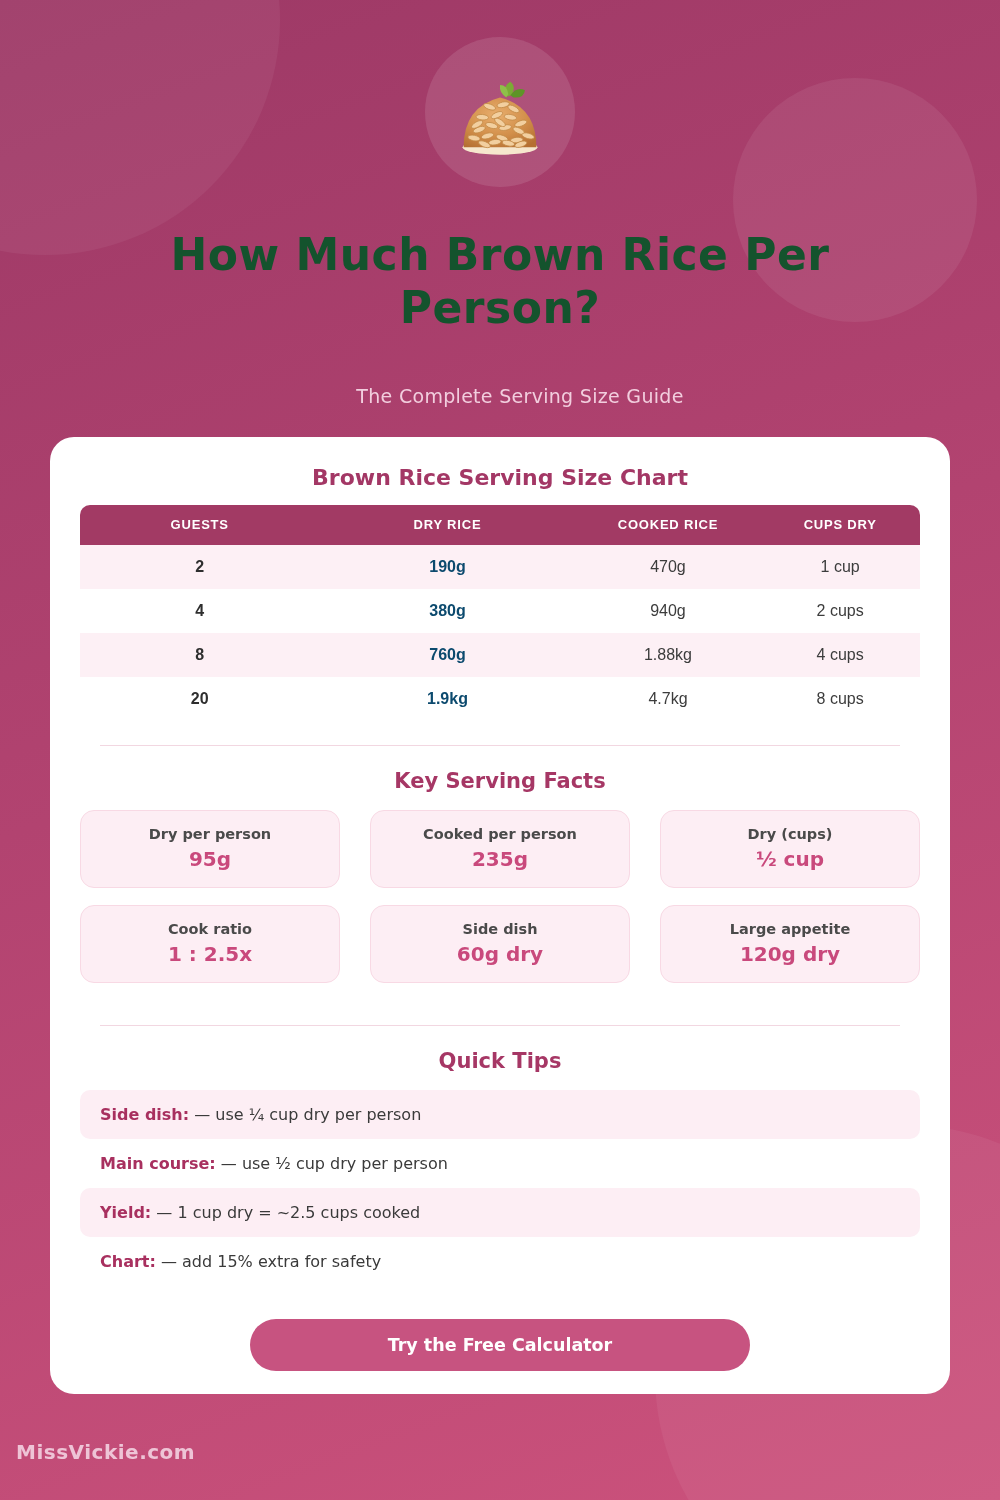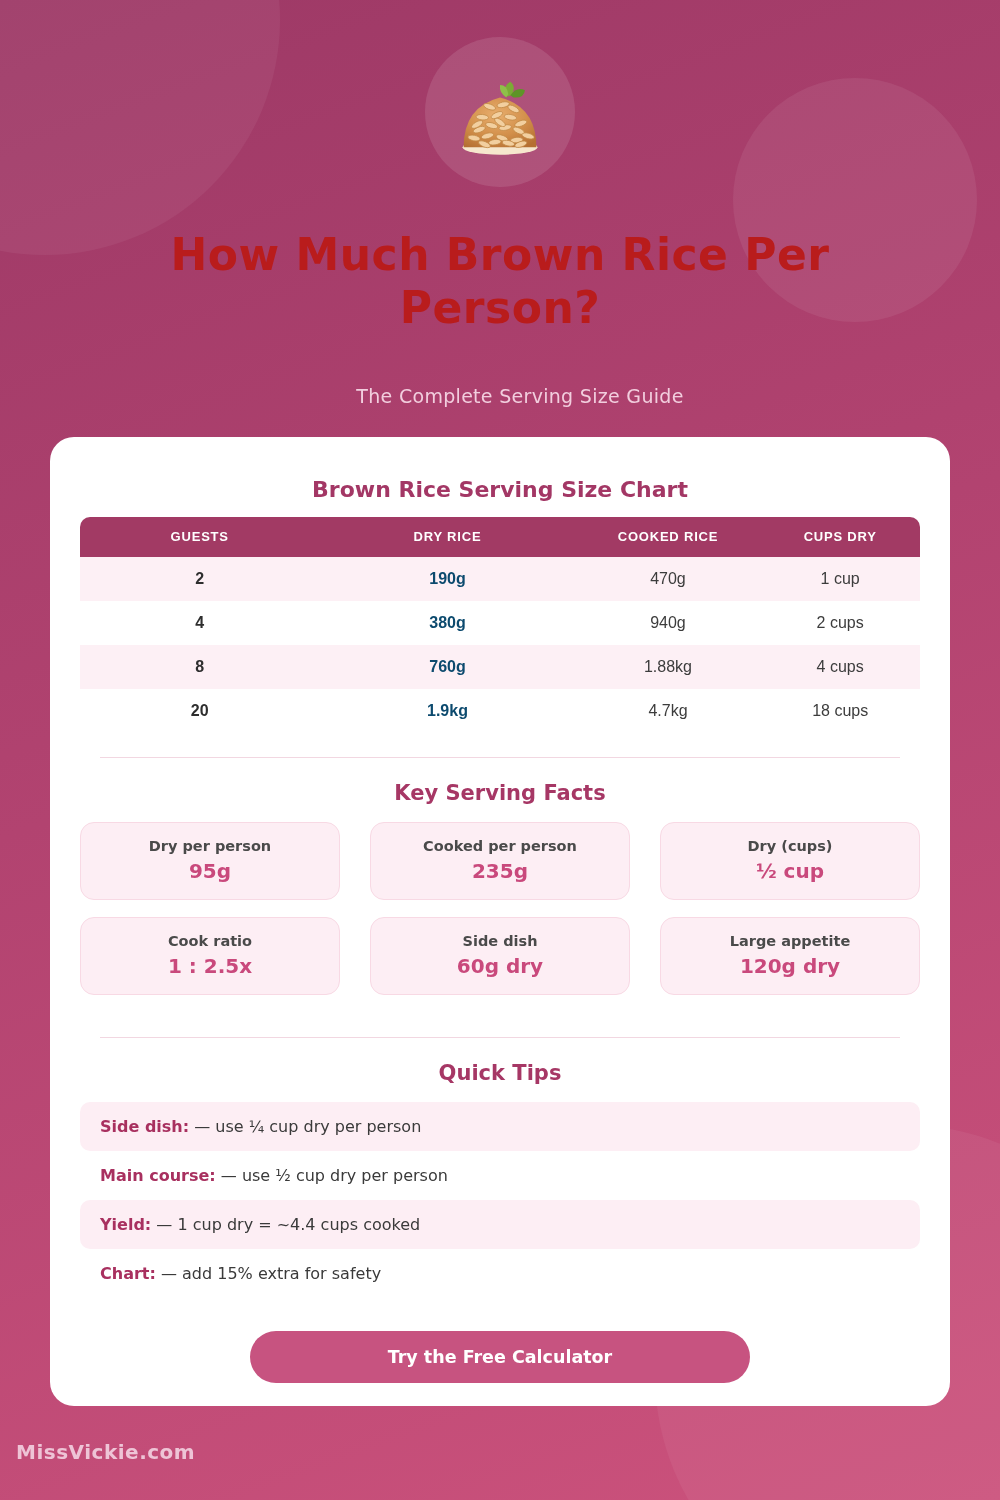--- a/index.html
+++ b/index.html
@@ -14,28 +14,28 @@
   .bg-c2 { left:733px; top:78px; width:244px; height:244px; background:rgba(255,255,255,0.07); }
   .bg-c3 { left:655px; top:1125px; width:500px; height:500px; }
 
   .hero { position:relative; text-align:center; padding-top:37px; }
   .icon-circle {
     width:150px; height:150px; margin:0 auto; border-radius:50%;
     background:rgba(255,255,255,0.11);
     display:flex; align-items:center; justify-content:center;
   }
   .hero h1 {
-    margin:42px auto 0; width:740px; color:#b91c1c;
+    margin:42px auto 0; width:740px; color:#14532d;
     font-size:44px; line-height:1.2; font-weight:bold; letter-spacing:0.5px;
   }
   .hero .subtitle { margin-top:50px; color:#f2cede; font-size:19px; letter-spacing:0.3px;padding-left:40px; }
 
   .card {
     position:relative; margin:30px 50px 0; background:#ffffff;
-    border-radius:24px; padding:40px 30px 12px;
+    border-radius:24px; padding:28px 30px 12px;
   }
   .card-title { text-align:center; color:#a33765; font-size:22px; font-weight:bold; margin-bottom:15px; }
 
   table.serving { width:100%; border-collapse:collapse; font-family:"Liberation Sans",sans-serif; }
   table.serving thead th {
     background:#a23a64; color:#ffffff; font-size:13px; font-weight:bold;
     letter-spacing:0.8px; height:40px; text-align:center;
   }
   table.serving thead th:first-child { border-radius:10px 0 0 0; }
   table.serving thead th:last-child  { border-radius:0 10px 0 0; }
@@ -166,21 +166,21 @@
       <tr class="alt">
         <td class="guests">8</td>
         <td class="dry">760g</td>
         <td>1.88kg</td>
         <td>4 cups</td>
       </tr>
       <tr>
         <td class="guests">20</td>
         <td class="dry">1.9kg</td>
         <td>4.7kg</td>
-        <td>18 cups</td>
+        <td>8 cups</td>
       </tr>
     </tbody>
   </table>
 
   <hr class="divider">
 
   <div class="section-title">Key Serving Facts</div>
   <div class="facts-grid">
     <div class="fact-card">
       <div class="fact-label">Dry per person</div>
@@ -215,21 +215,21 @@
     <div class="tip-row alt">
       <span class="tip-label">Side dish:</span>
       <span>— use ¼ cup dry per person</span>
     </div>
     <div class="tip-row">
       <span class="tip-label">Main course:</span>
       <span>— use ½ cup dry per person</span>
     </div>
     <div class="tip-row alt">
       <span class="tip-label">Yield:</span>
-      <span>— 1 cup dry = ~4.4 cups cooked</span>
+      <span>— 1 cup dry = ~2.5 cups cooked</span>
     </div>
     <div class="tip-row">
       <span class="tip-label">Chart:</span>
       <span>— add 15% extra for safety</span>
     </div>
   </div>
 
   <button class="cta-button">Try the Free Calculator</button>
   <div class="card-bottom-pad"></div>
 </div>

